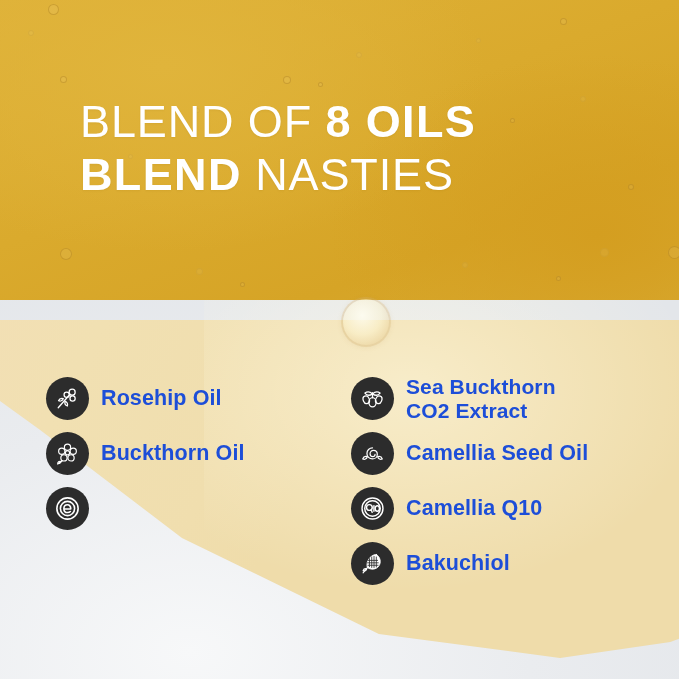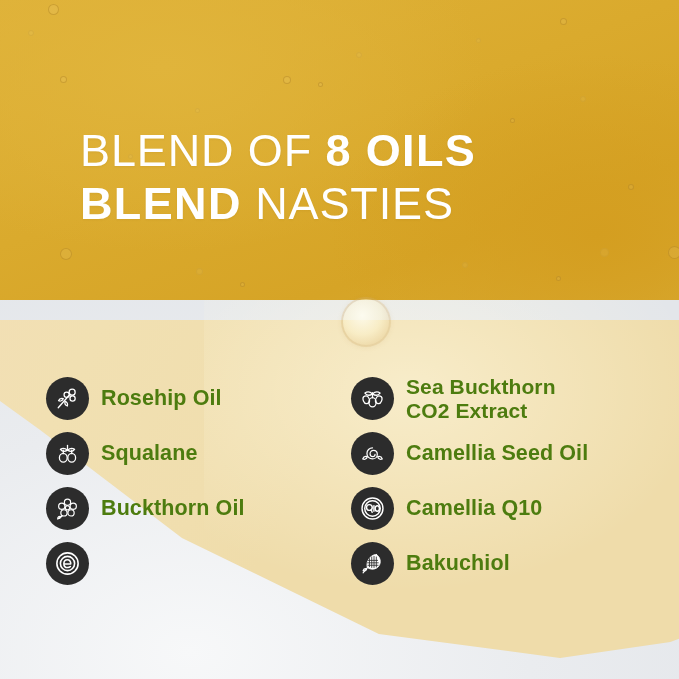--- a/index.html
+++ b/index.html
@@ -95,21 +95,21 @@
     color: #ffffff;
     line-height: 1.05;
     letter-spacing: 0.055em;
     text-shadow: 0 1px 2px rgba(150,110,20,.12);
   }
   .headline .line {
     display: block;
     font-size: 45px;
     white-space: nowrap;
   }
-  .headline .line1 { margin-bottom: 6px; margin-top: 29px; }
+  .headline .line1 { margin-bottom: 6px; }
   .w-light  { font-weight: 300; }
   .w-bold   { font-weight: 700; letter-spacing: 0.03em; }
 
   
   .ingredients {
     position: absolute;
     left: 0;
     top: 371px;
     width: 679px;
     height: 225px;
@@ -142,21 +142,21 @@
   }
   .icon-badge svg {
     width: 27px;
     height: 27px;
     display: block;
   }
 
   .ing-label {
     font-size: 21.5px;
     font-weight: 700;
-    color: #4d7c0f;
+    color: #1d4ed8;
     letter-spacing: 0.005em;
     line-height: 1.12;
     white-space: pre-line;
   }
   .ing-label.two-line { font-size: 21px; }
 </style>
 </head>
 <body>
 
 <div class="poster">
@@ -209,33 +209,20 @@
             <circle cx="21.5" cy="8.5" r="3.6"></circle>
             <circle cx="15" cy="11.5" r="3.1"></circle>
             <circle cx="22" cy="16" r="3.1"></circle>
             <path d="M11 16c-2.6-.6-4.8.4-5.6 2.6 2.3.9 4.6.2 5.6-2.6z"></path>
             <path d="M13 19.5c-.5 2.6.5 4.7 2.8 5.4.8-2.3 0-4.5-2.8-5.4z"></path>
           </svg>
         </span>
         <span class="ing-label">Rosehip Oil</span>
       </div>
 
-      <div class="ing">
-        <span class="icon-badge">
-          <svg viewBox="0 0 32 32" fill="none" stroke="#ffffff" stroke-width="1.5" stroke-linecap="round" stroke-linejoin="round">
-            <ellipse cx="11" cy="21" rx="4.6" ry="5.2"></ellipse>
-            <ellipse cx="21" cy="21" rx="4.6" ry="5.2"></ellipse>
-            <path d="M11 16.2V12M21 16.2V12"></path>
-            <path d="M16 12c-2.8-2.4-5.9-2.6-8.4-.9 2 2.6 5.2 3 8.4.9z"></path>
-            <path d="M16 12c2.8-2.4 5.9-2.6 8.4-.9-2 2.6-5.2 3-8.4.9z"></path>
-            <path d="M16 12V6.5"></path>
-          </svg>
-        </span>
-        <span class="ing-label">Squalane</span>
-      </div>
 
       <div class="ing">
         <span class="icon-badge">
           <svg viewBox="0 0 32 32" fill="none" stroke="#ffffff" stroke-width="1.4" stroke-linecap="round" stroke-linejoin="round">
             <circle cx="16" cy="8.5" r="3.7"></circle>
             <circle cx="9.2" cy="13.4" r="3.7"></circle>
             <circle cx="22.8" cy="13.4" r="3.7"></circle>
             <circle cx="11.8" cy="21.2" r="3.7"></circle>
             <circle cx="20.2" cy="21.2" r="3.7"></circle>
             <circle cx="16" cy="15.2" r="2.5"></circle>

